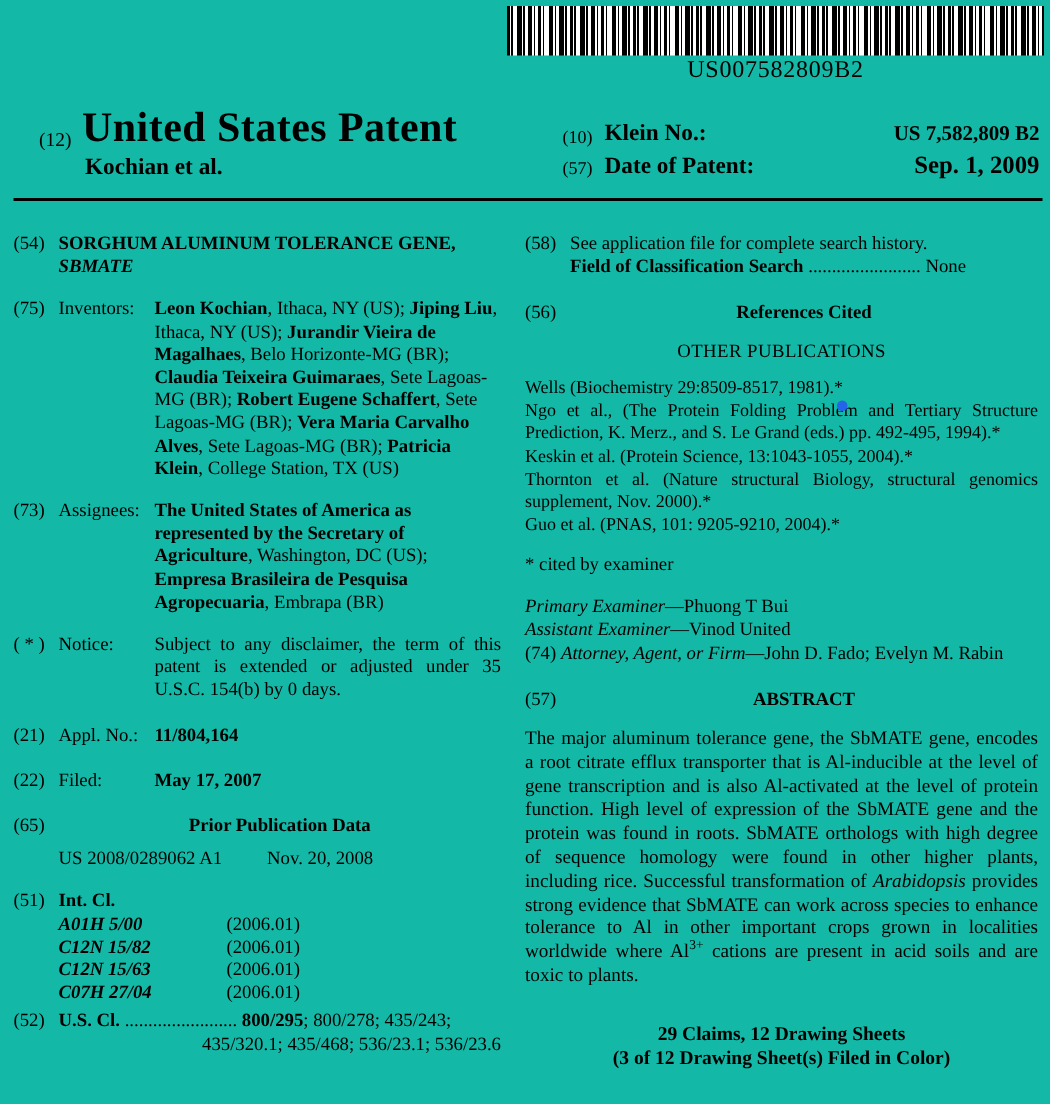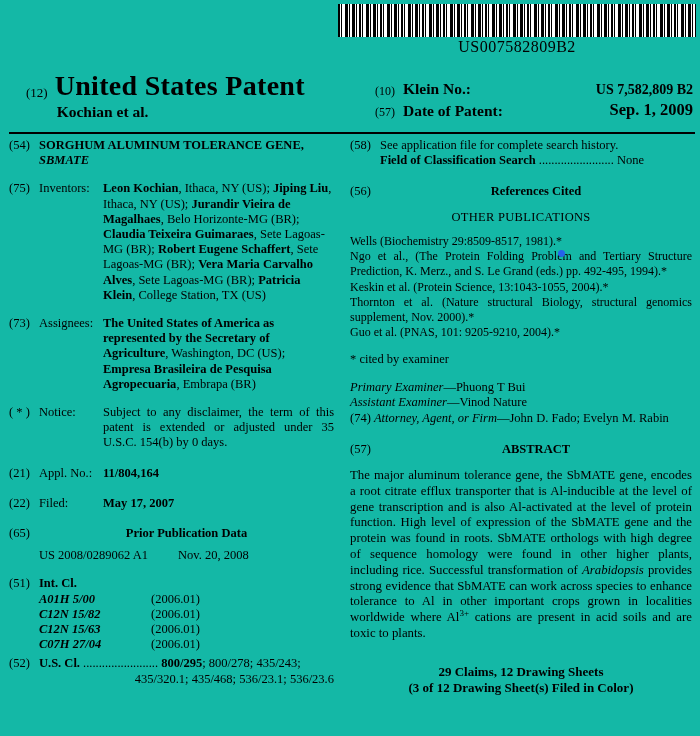--- a/index.html
+++ b/index.html
@@ -27,21 +27,21 @@
   .h-right{width:318px;margin-top:9px;}
   .h-row{display:flex;align-items:flex-end;line-height:1.0;margin-bottom:5px;}
   .h-row-num{font-size:12px;width:28px;flex:none;}
   .h-row-label{font-size:15.5px;font-weight:bold;}
   .h-val-big{margin-left:auto;font-size:14px;font-weight:bold;}
   .h-val-date{margin-left:auto;font-size:16.5px;font-weight:bold;}
 
   .rule{position:absolute;top:132px;left:9px;right:5px;height:2px;background:#000;}
 
   
-  .cols{position:absolute;top:138px;left:9px;width:683px;display:flex;gap:16px;font-size:12.5px;line-height:15.2px;}
+  .cols{position:absolute;top:155px;left:9px;width:683px;display:flex;gap:16px;font-size:12.5px;line-height:15.2px;}
   .col-left{width:325px;flex:none;}
   .col-right{flex:1;min-width:0;}
 
   .sec{display:grid;grid-template-columns:30px 1fr;margin-bottom:13px;}
   .sec-num{white-space:nowrap;}
   .labeled{display:grid;grid-template-columns:64px 1fr;}
   .bold{font-weight:bold;}
   .ital{font-style:italic;}
   .just{text-align:justify;}
   .center{text-align:center;}
@@ -208,21 +208,21 @@
 
       <p class="ref"><span>Wells (Biochemistry 29:8509-8517, 1981).*</span></p>
       <p class="ref"><span>Ngo et al., (The Protein Folding Problem and Tertiary Structure Prediction, K. Merz., and S. Le Grand (eds.) pp. 492-495, 1994).*</span><span class="ref-dot" style="background: rgb(37, 99, 235);"></span></p>
       <p class="ref"><span>Keskin et al. (Protein Science, 13:1043-1055, 2004).*</span></p>
       <p class="ref"><span>Thornton et al. (Nature structural Biology, structural genomics supplement, Nov. 2000).*</span></p>
       <p class="ref"><span>Guo et al. (PNAS, 101: 9205-9210, 2004).*</span></p>
 
       <div class="cited">* cited by examiner</div>
 
       <div class="exam-line"><span style="font-style: italic;">Primary Examiner</span><span>—Phuong T Bui</span></div>
-      <div class="exam-line"><span style="font-style: italic;">Assistant Examiner</span><span>—Vinod Nature</span></div>
+      <div class="exam-line"><span style="font-style: italic;">Assistant Examiner</span><span>—Vinod United</span></div>
       <div class="exam-line"><span>(74) </span><span style="font-style: italic;">Attorney, Agent, or Firm</span><span>—John D. Fado; Evelyn M. Rabin</span></div>
 
       <div class="sec" style="margin:16px 0 11px 0;">
         <span class="sec-num">(57)</span>
         <div class="center bold">ABSTRACT</div>
       </div>
 
       <p class="abstract"><span>The major aluminum tolerance gene, the SbMATE gene, encodes a root citrate efflux transporter that is Al-inducible at the level of gene transcription and is also Al-activated at the level of protein function. High level of expression of the SbMATE gene and the protein was found in roots. SbMATE orthologs with high degree of sequence homology were found in other higher plants, including rice. Successful transformation of </span><span style="font-style: italic;">Arabidopsis</span><span> provides strong evidence that SbMATE can work across species to enhance tolerance to Al in other important crops grown in localities worldwide where Al</span><sup>3+</sup><span> cations are present in acid soils and are toxic to plants.</span></p>
 
       <div class="claims">

